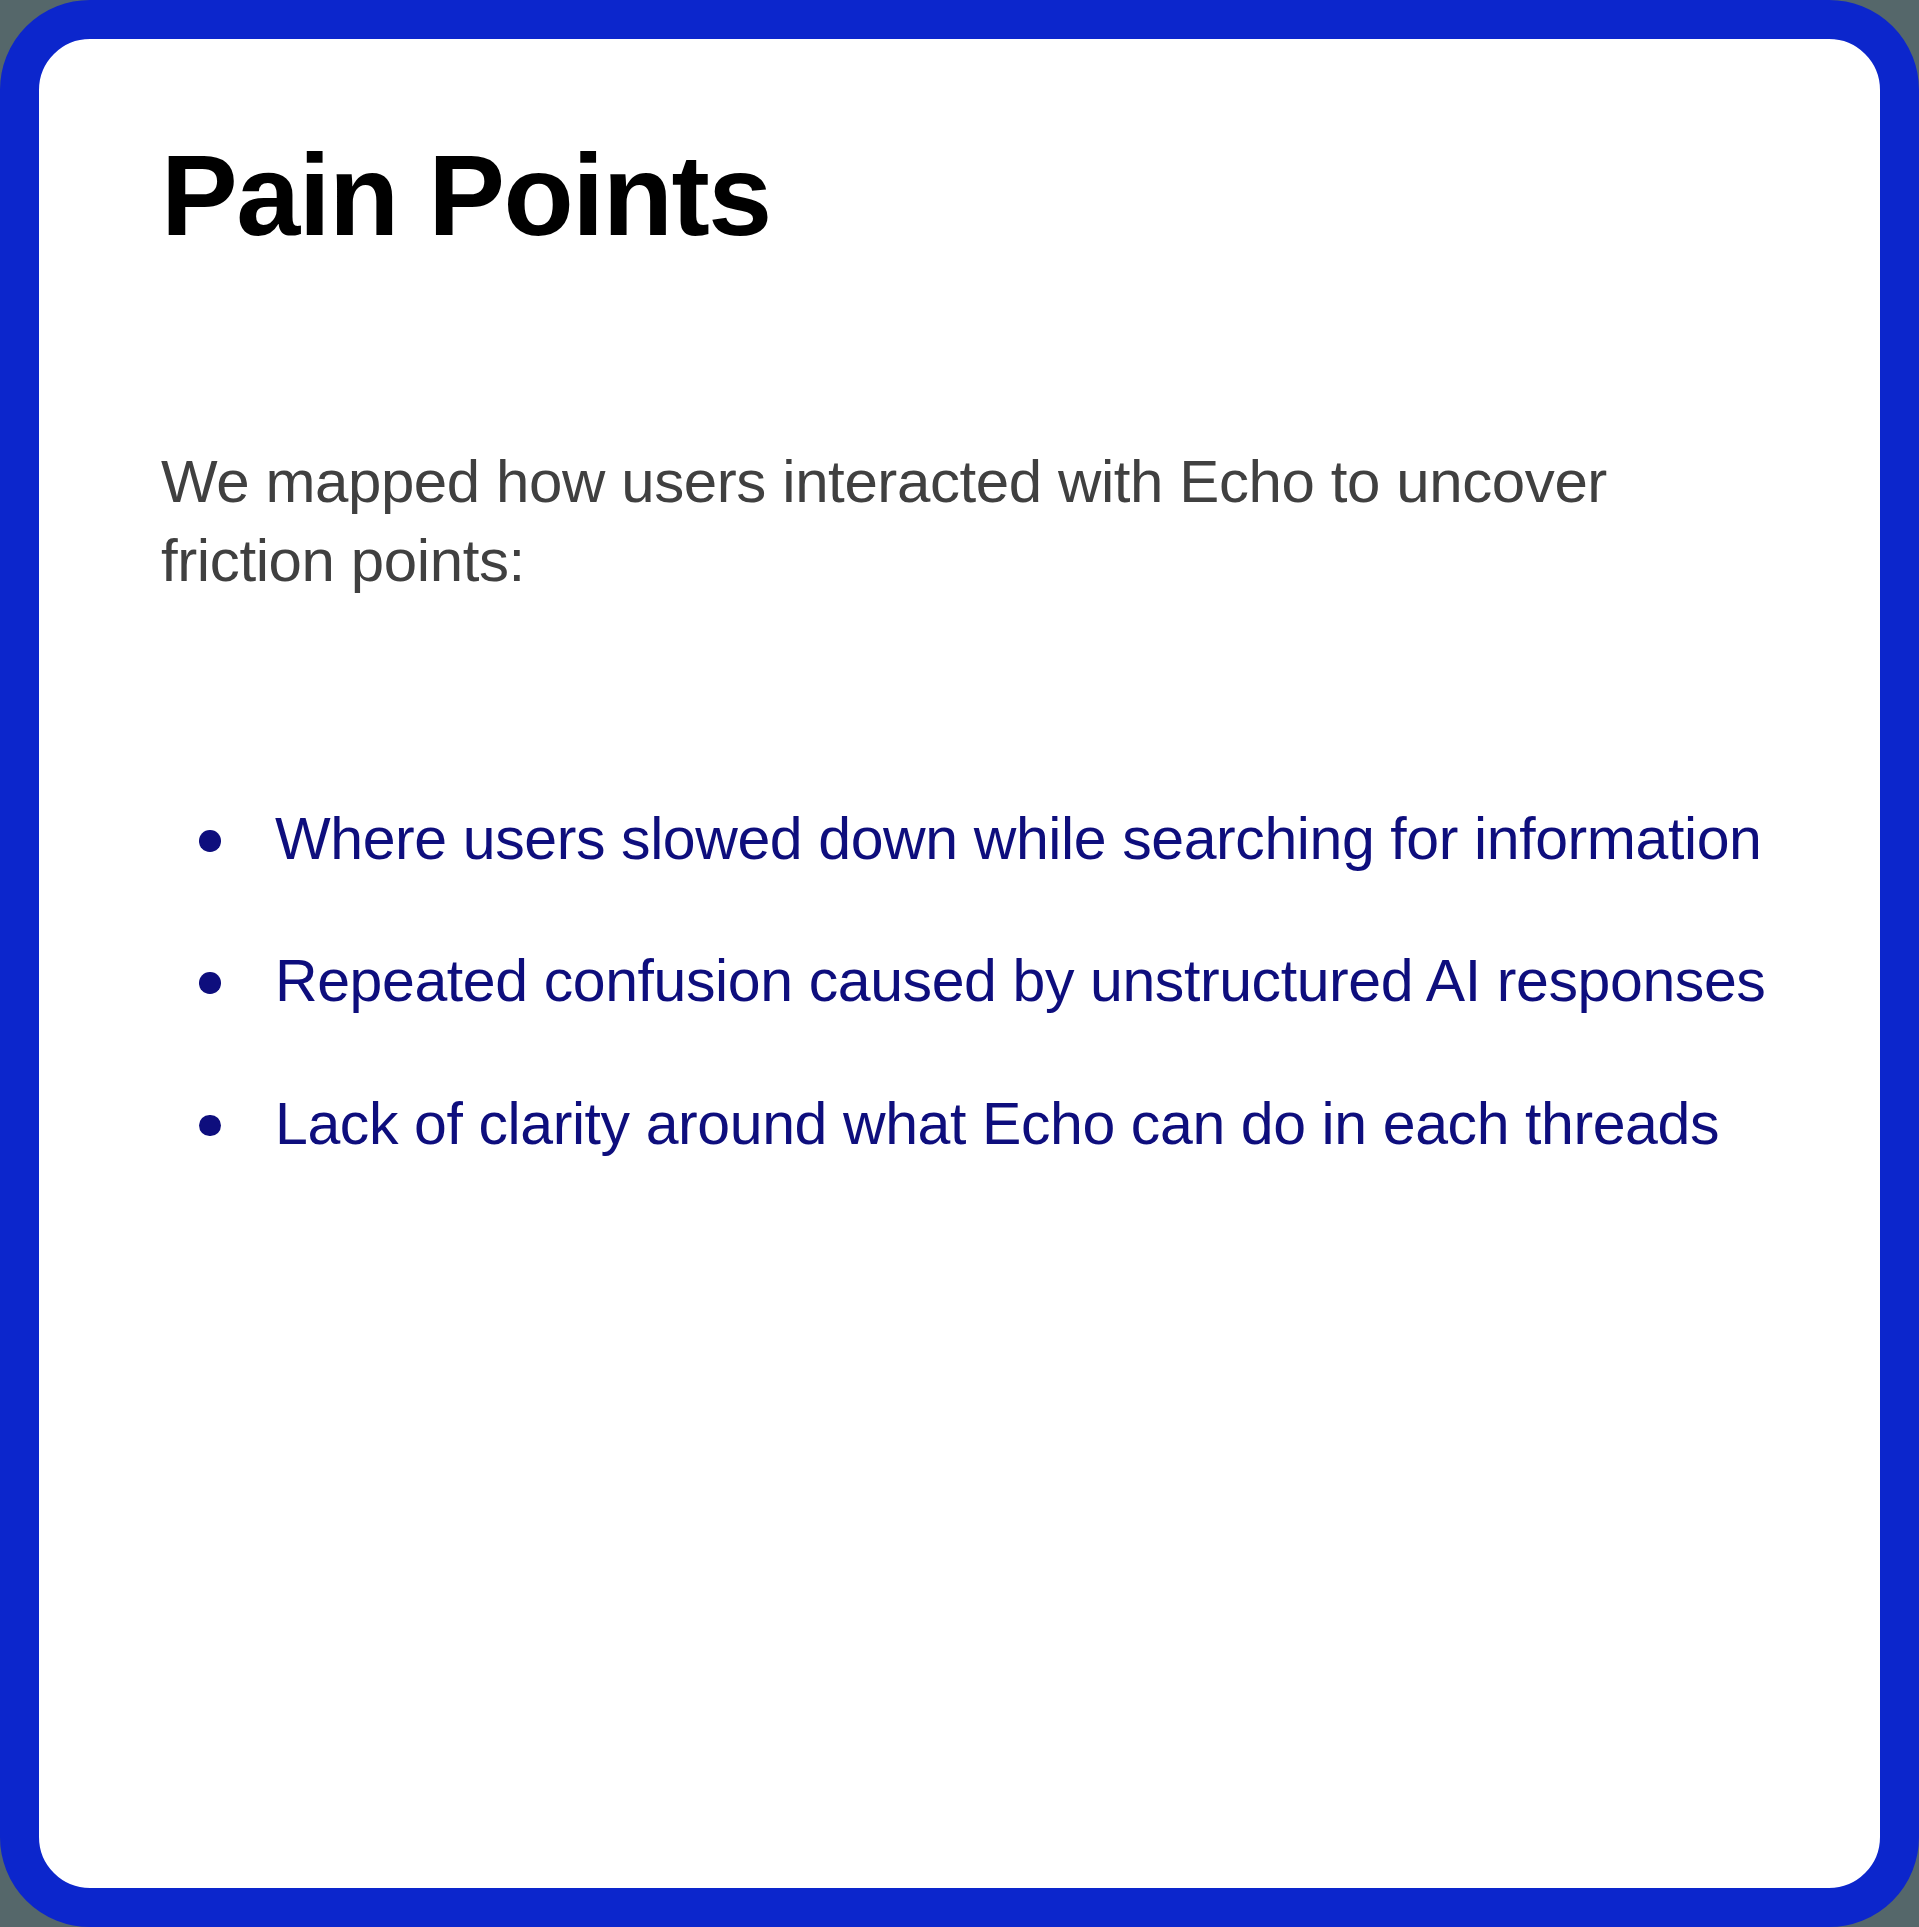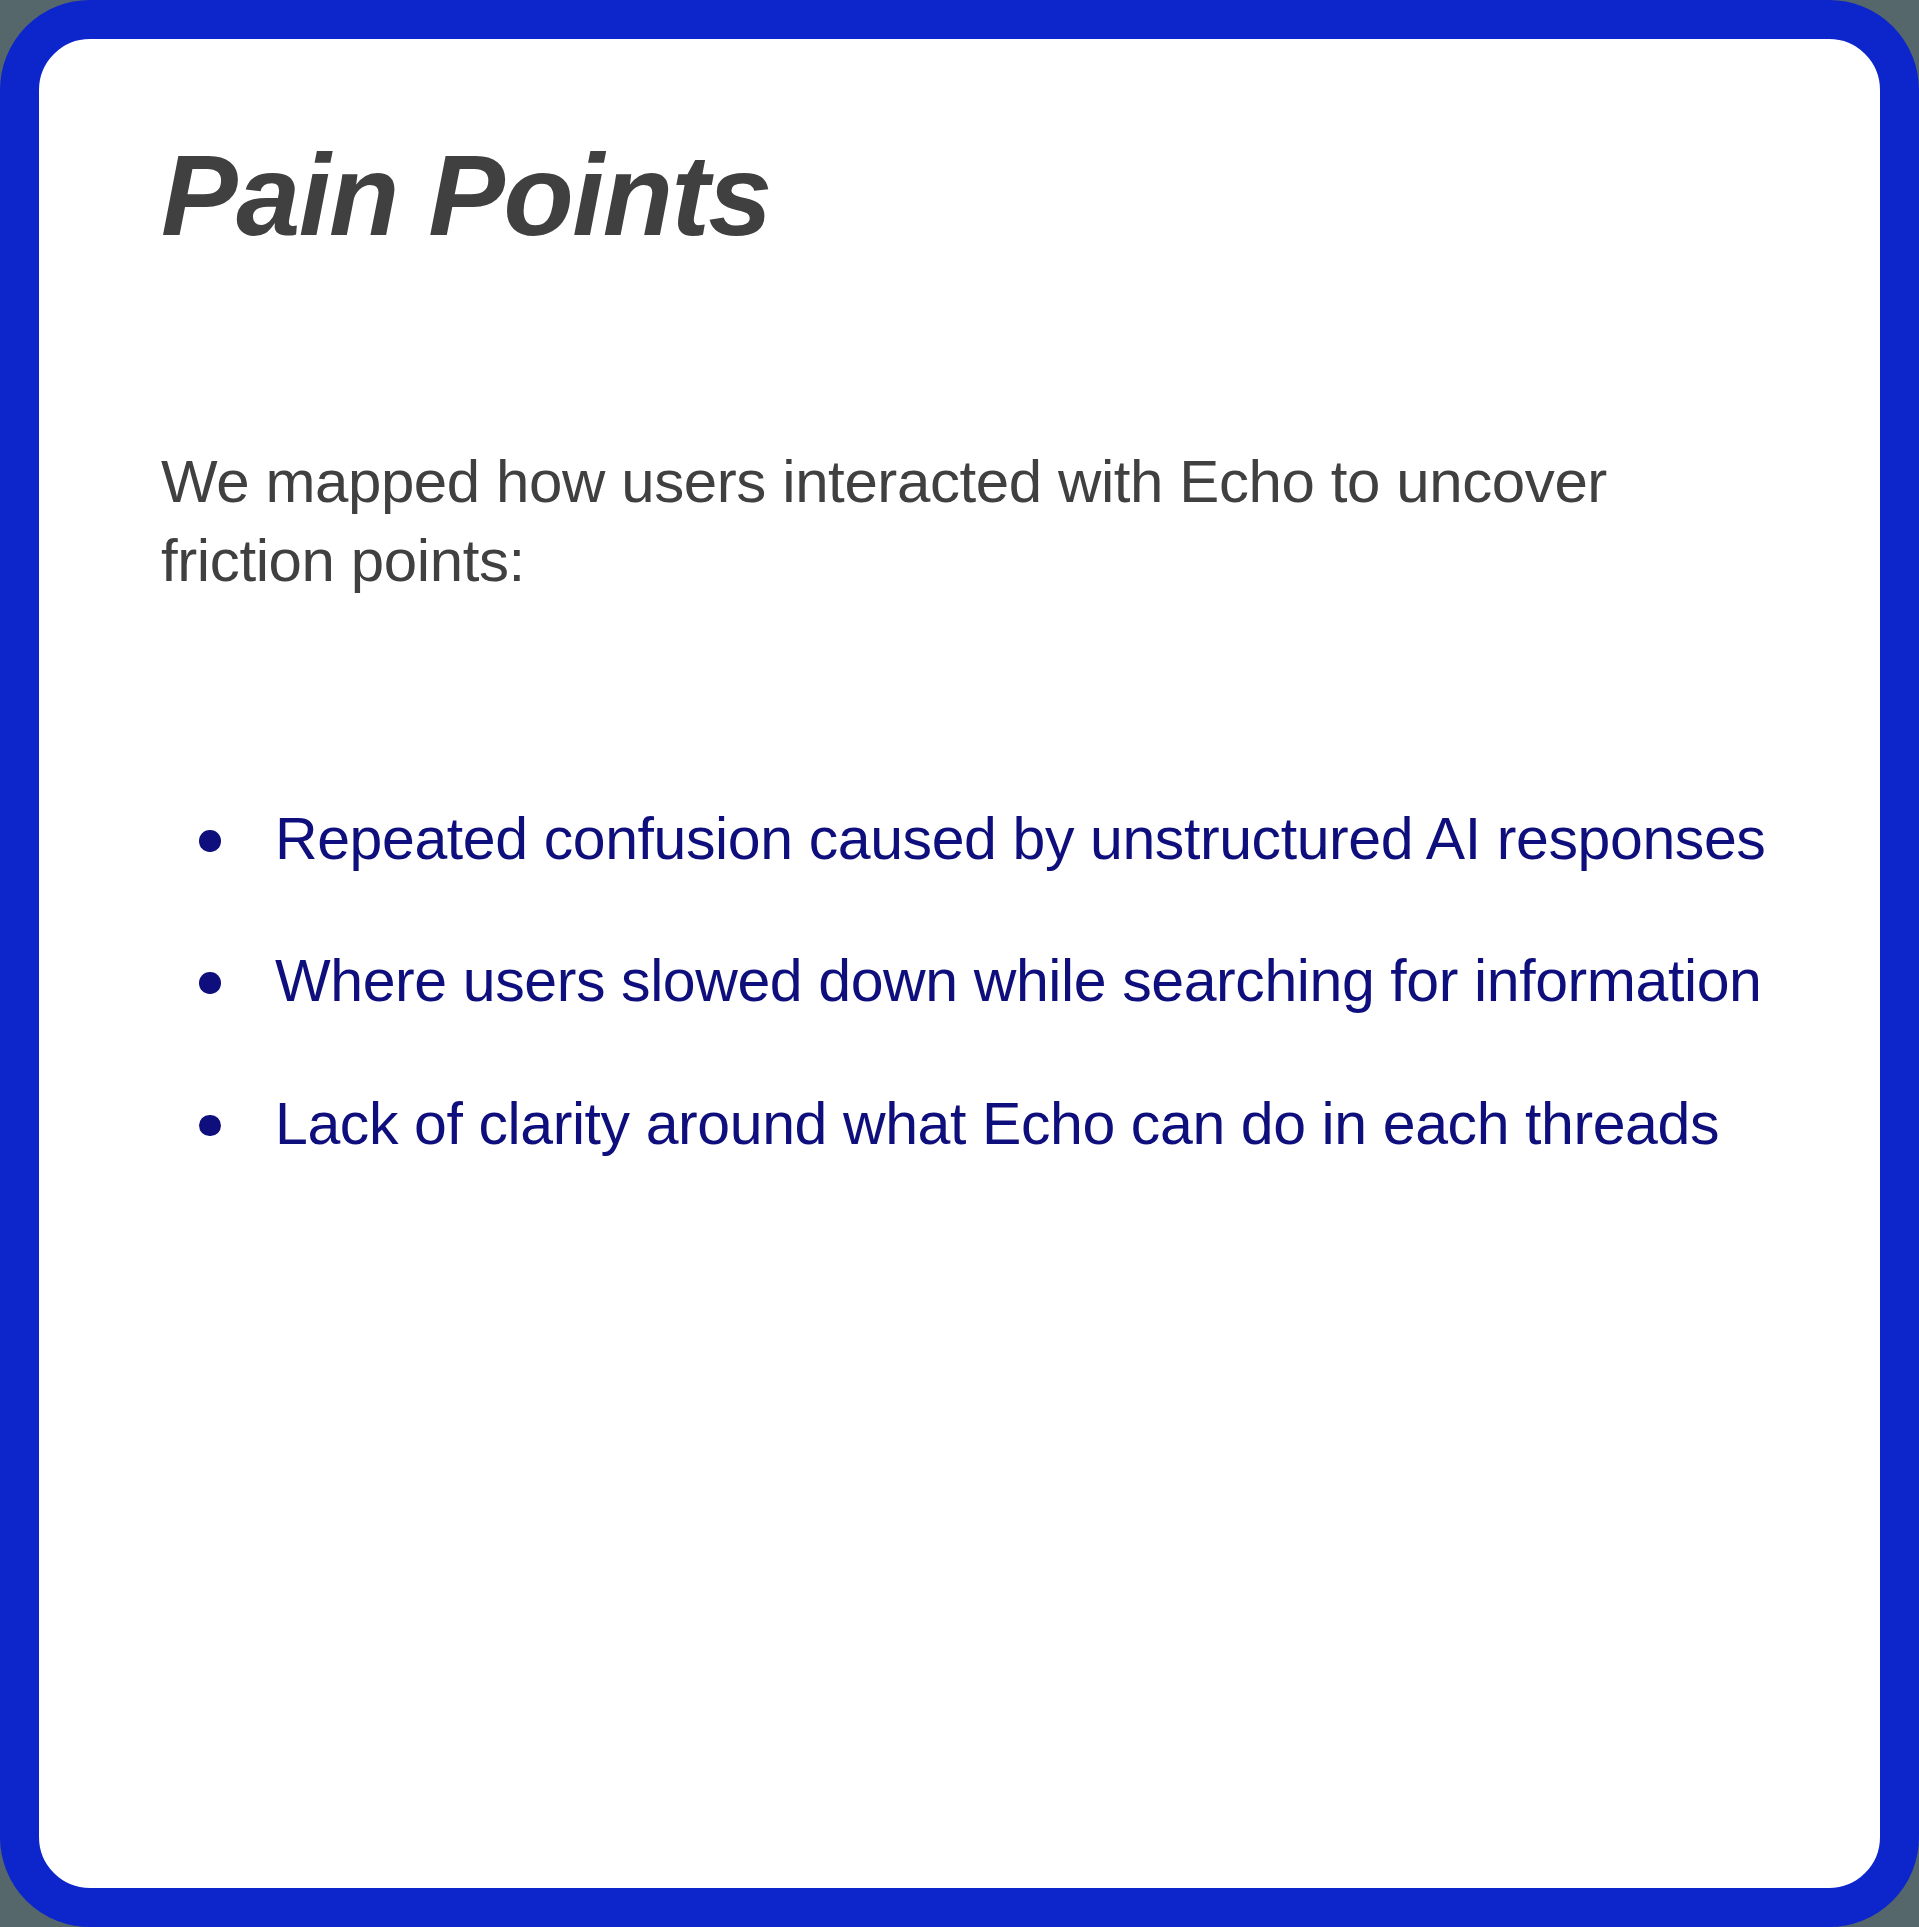--- a/index.html
+++ b/index.html
@@ -36,23 +36,22 @@
   }
 
   .page-title {
     position: absolute;
     left: 122px;
     top: 21.5px;
     font-size: 115px;
     font-weight: 700;
     line-height: 1.0;
     letter-spacing: -1.5px;
-    color: #404040;
+    color: #000000;
     white-space: nowrap;
-    font-style: italic;
   }
 
   .subtitle {
     position: absolute;
     left: 122px;
     top: 343px;
     width: 1521px;
     font-size: 60px;
     font-weight: 400;
     line-height: 1.32;
@@ -106,26 +105,26 @@
   <div class="card-inner">
 
     <h1 class="page-title">Pain Points</h1>
 
     <p class="subtitle">We mapped how users interacted with Echo to uncover friction points:</p>
 
     <ul class="bullet-list">
 
       <li class="bullet-item">
         <span class="bullet-dot"></span>
-        <span class="bullet-text">Repeated confusion caused by unstructured AI responses</span>
+        <span class="bullet-text">Where users slowed down while searching for information</span>
       </li>
 
       <li class="bullet-item">
         <span class="bullet-dot"></span>
-        <span class="bullet-text">Where users slowed down while searching for information</span>
+        <span class="bullet-text">Repeated confusion caused by unstructured AI responses</span>
       </li>
 
       <li class="bullet-item">
         <span class="bullet-dot"></span>
         <span class="bullet-text">Lack of clarity around what Echo can do in each threads</span>
       </li>
 
 
     </ul>
 

